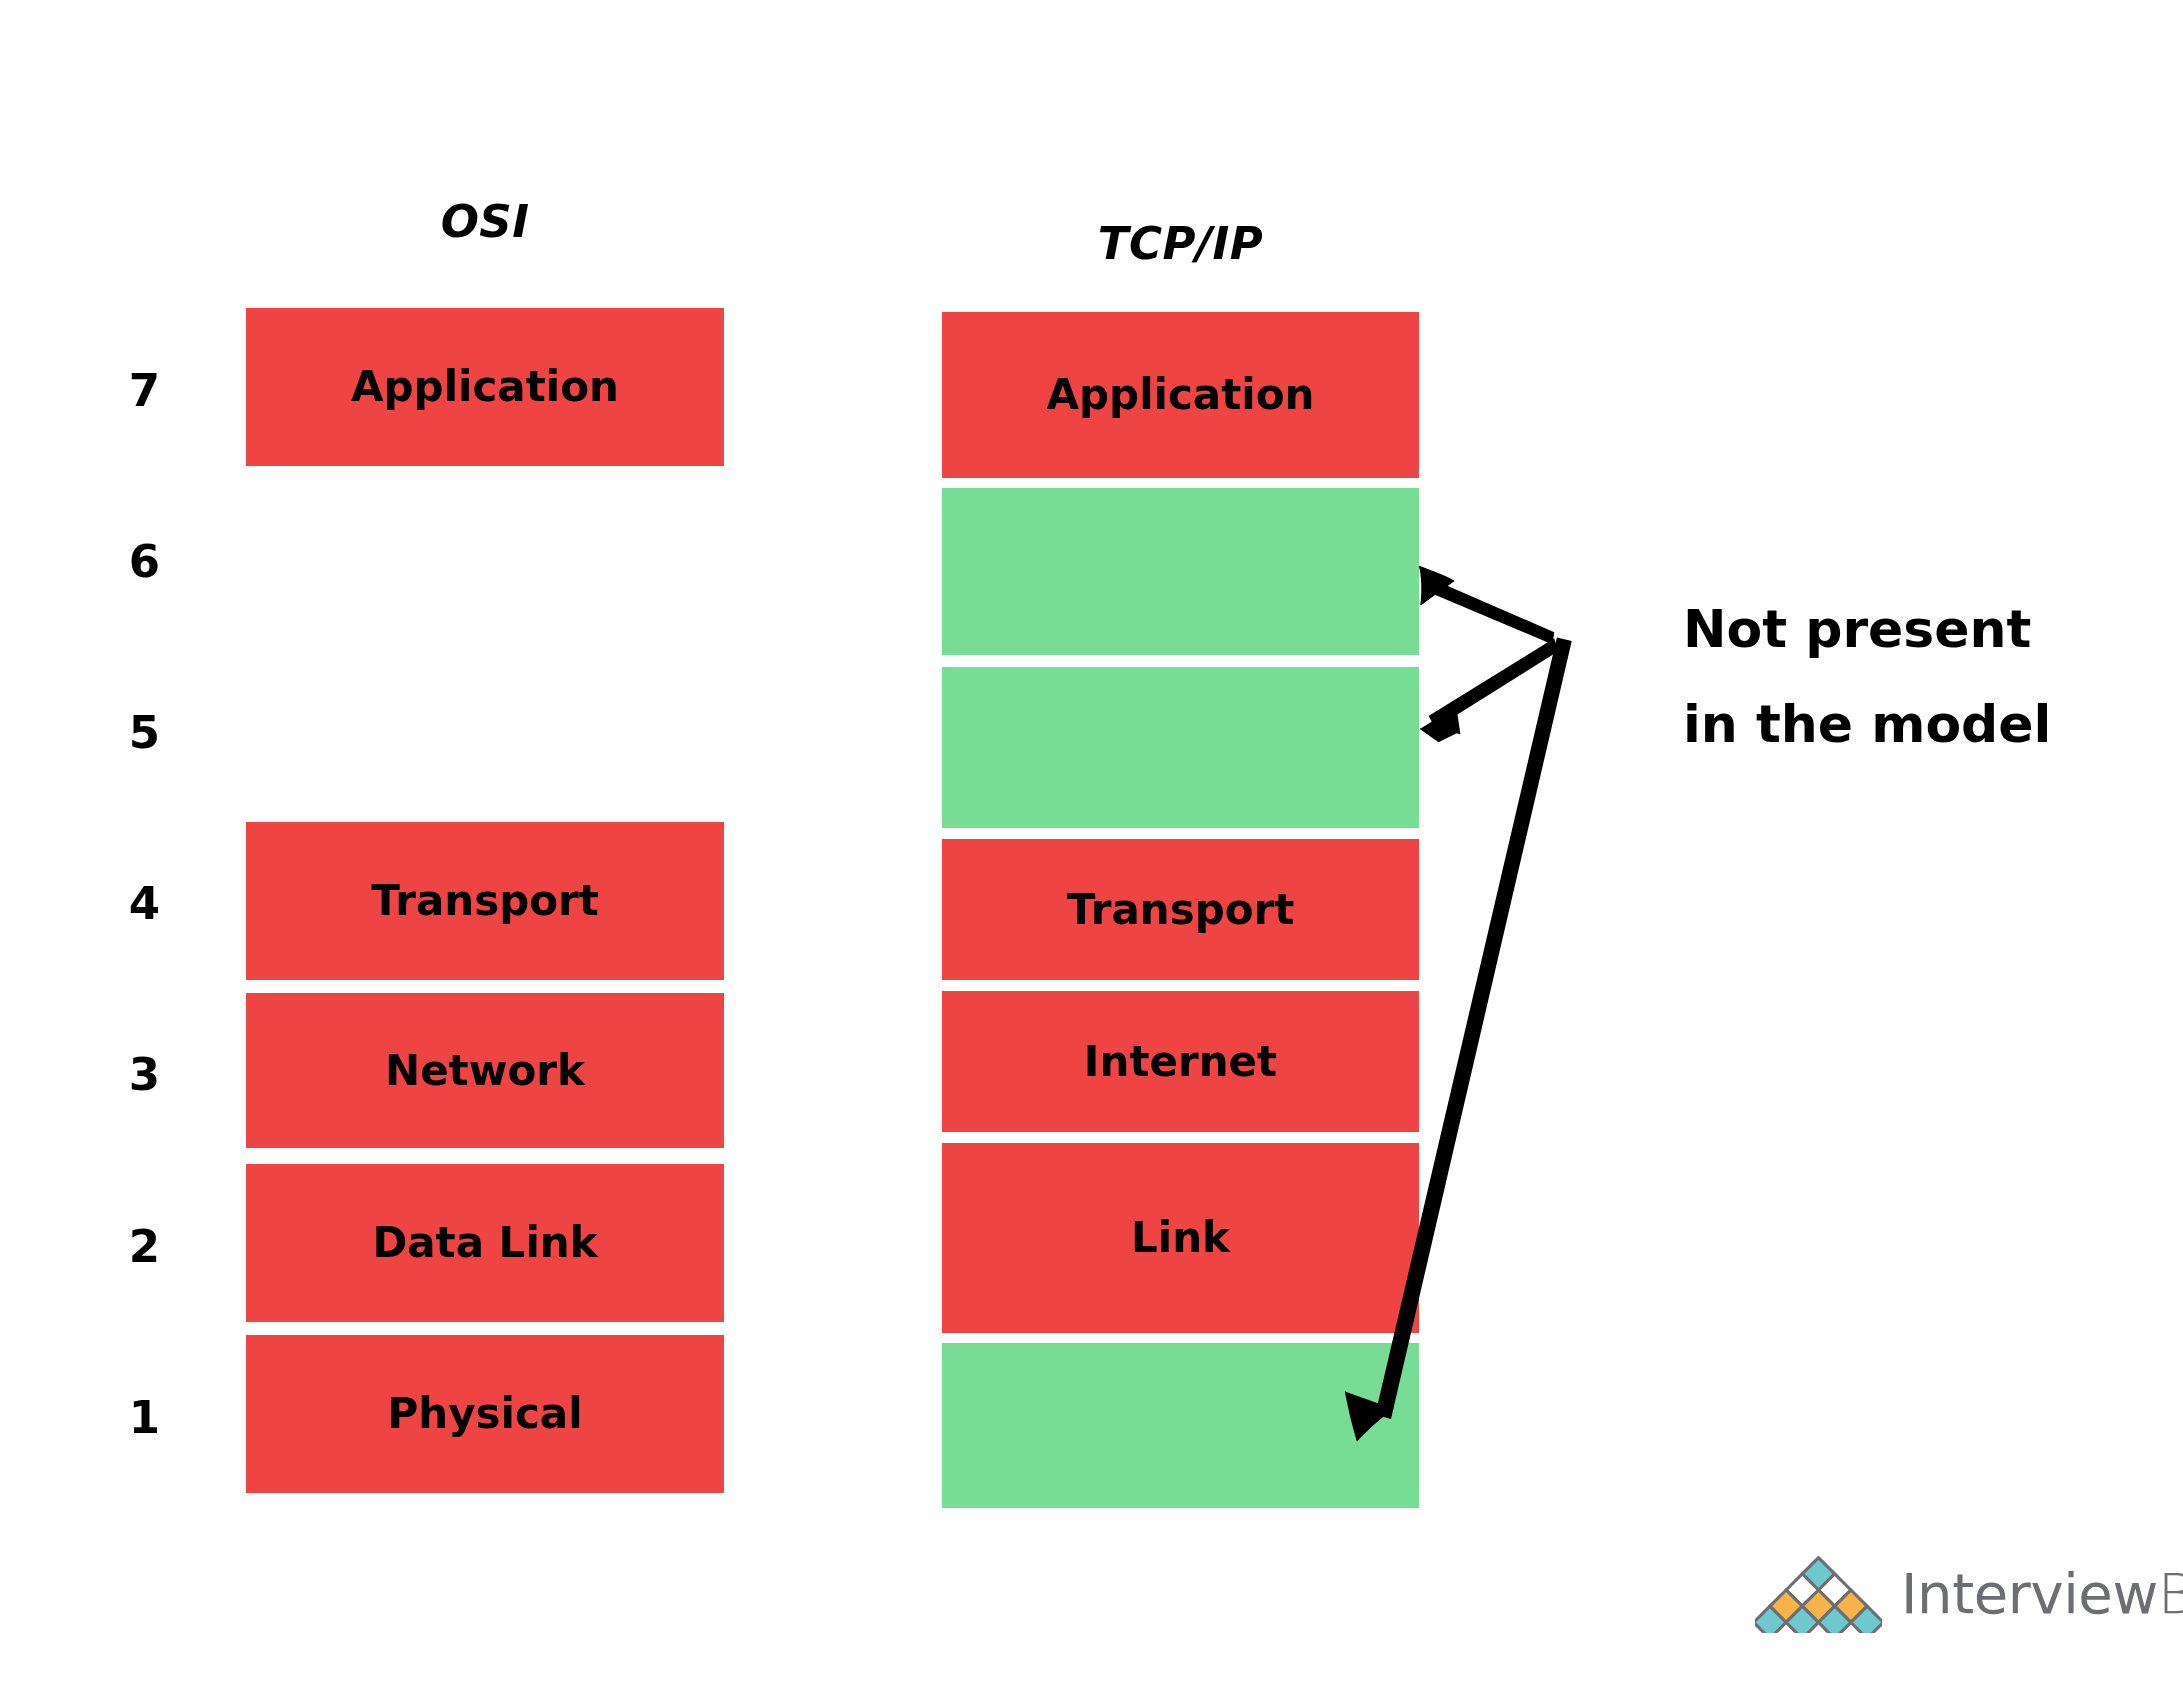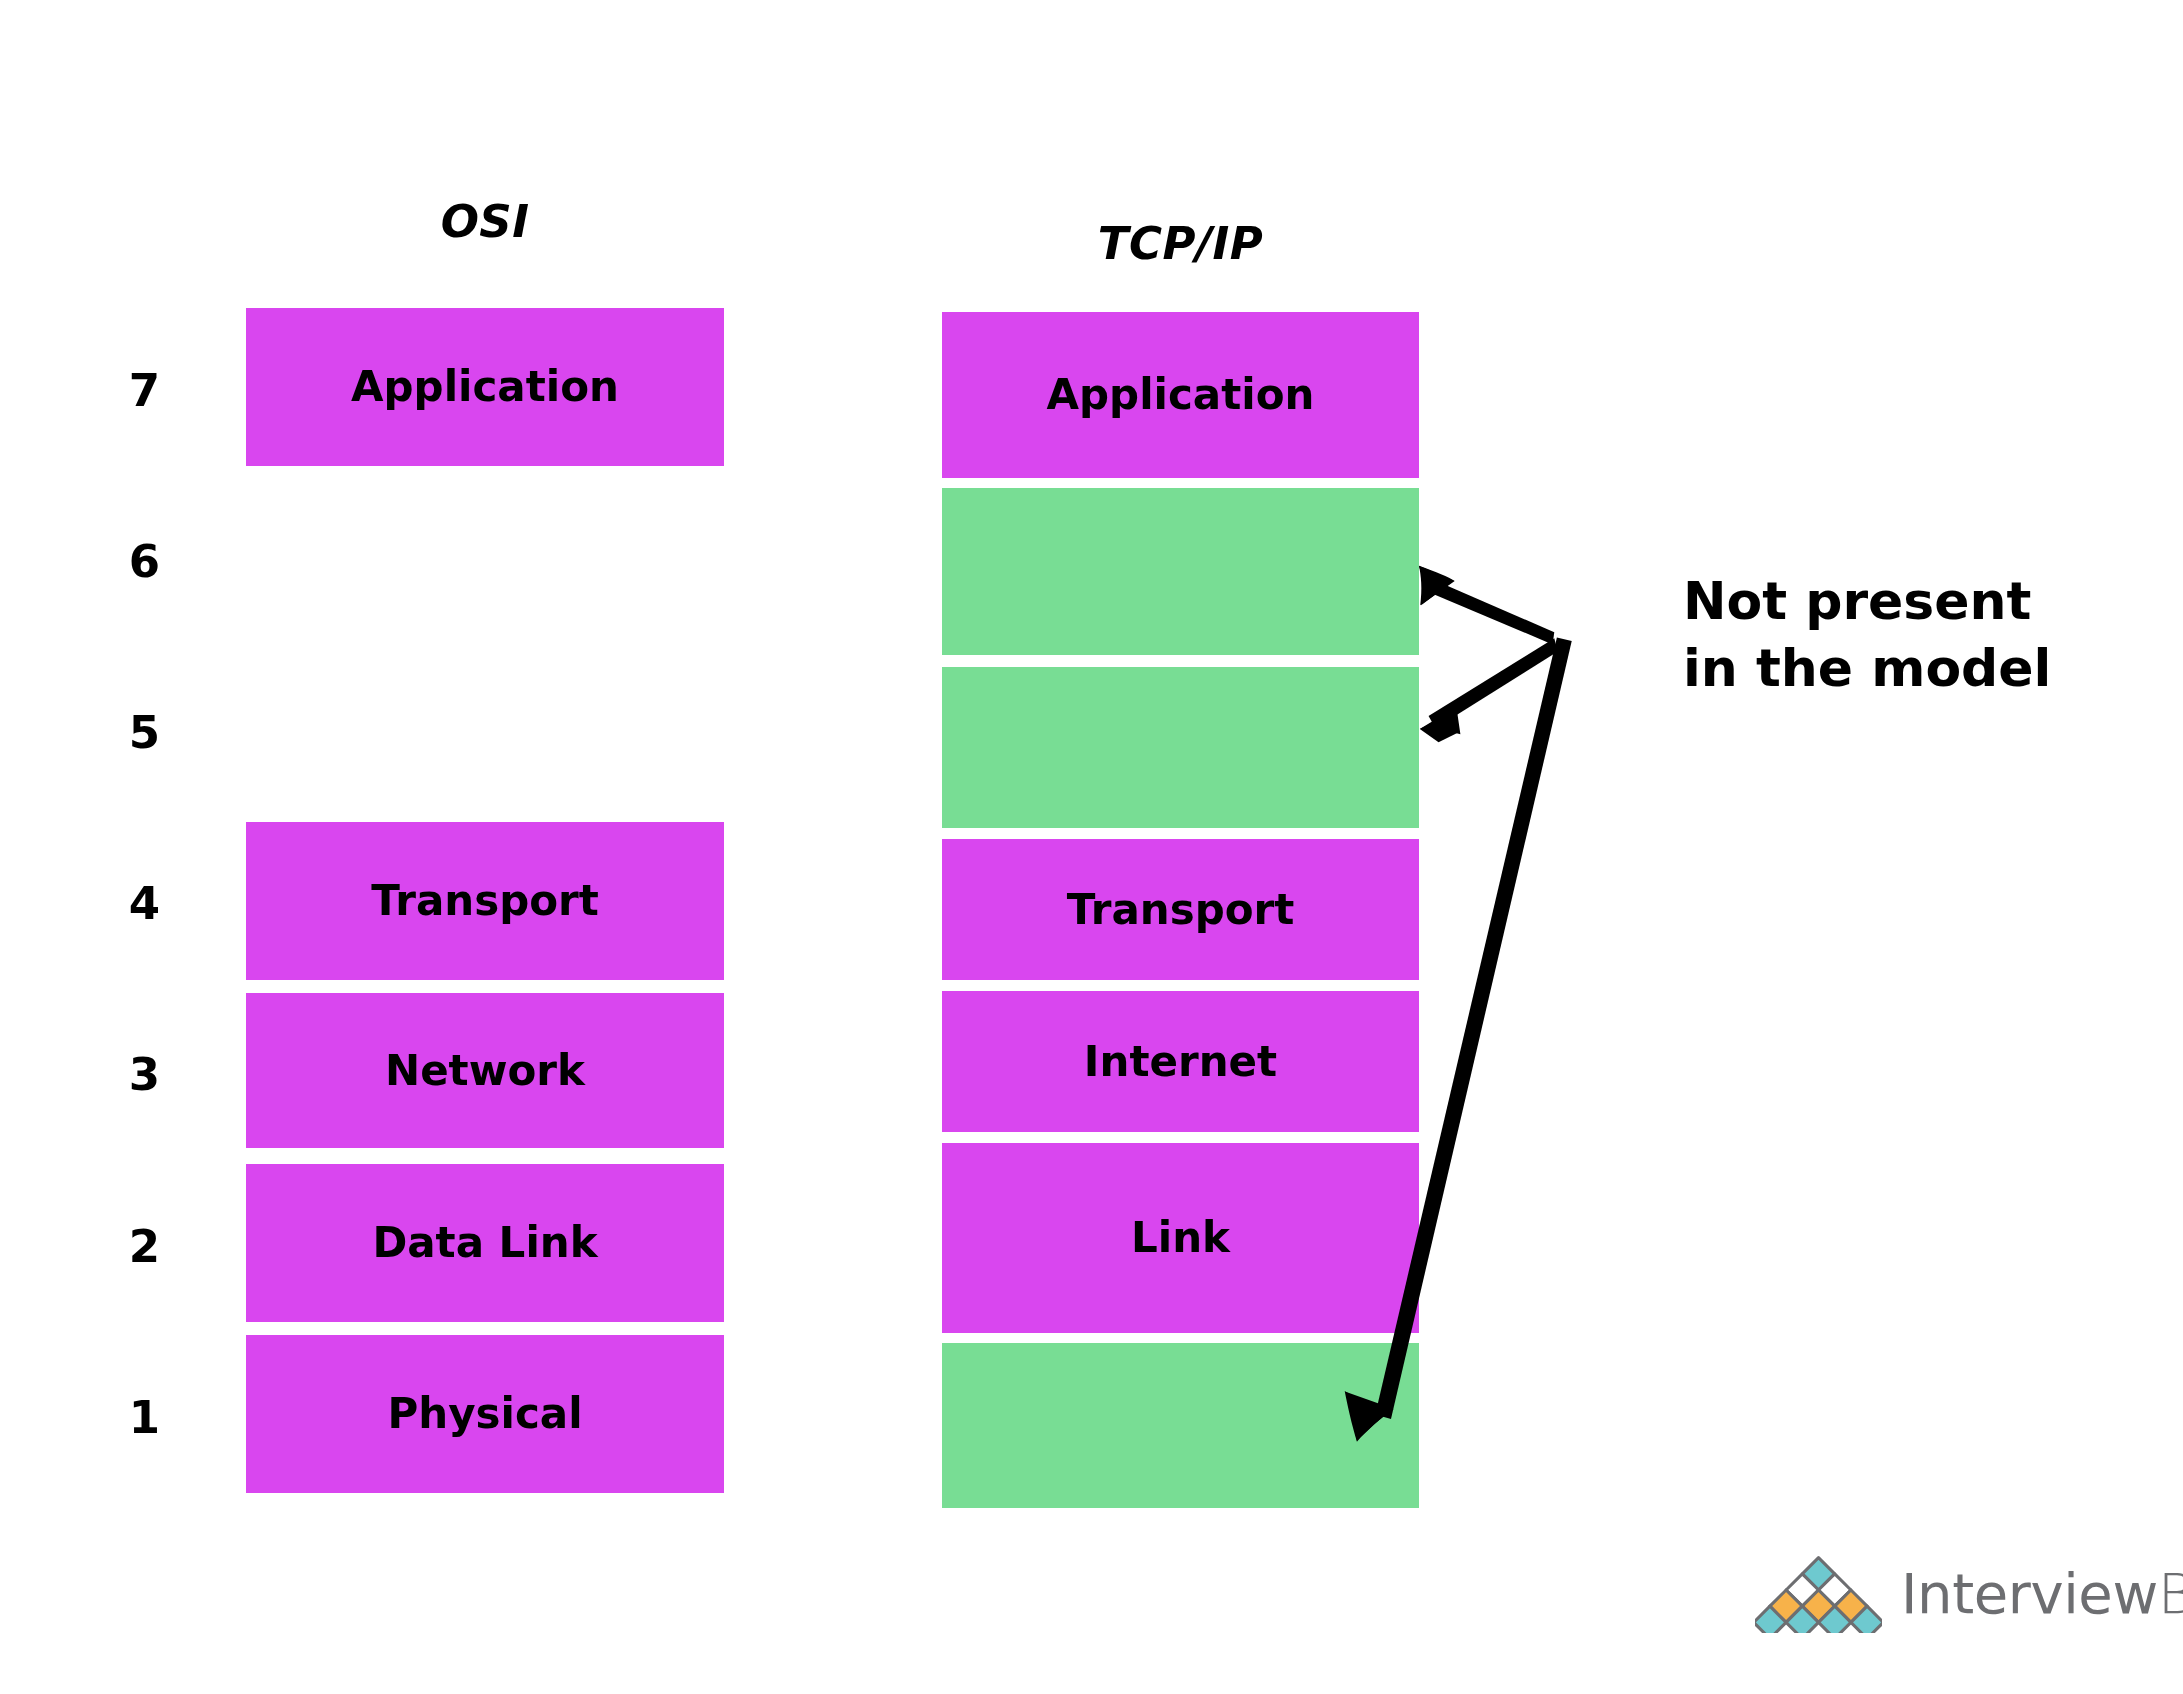--- a/index.html
+++ b/index.html
@@ -49,21 +49,21 @@
     justify-content: center;
     box-sizing: border-box;
   }
   .layer-block .layer-label {
     font-weight: 700;
     font-size: 42px;
     line-height: 1;
     color: #000000;
     white-space: nowrap;
   }
-  .fill-dark  { background: #d946ef; }
+  .fill-dark  { background: #ef4444; }
   .fill-light { background: #78dd94; }
 
   
   .layer-number {
     position: absolute;
     left: 79px;
     width: 131px;
     text-align: center;
     font-weight: 700;
     font-size: 45px;
@@ -75,21 +75,21 @@
   #callout-text {
     position: absolute;
     left: 1683px;
     top: 568px;
     width: 489px;
     font-weight: 700;
     font-size: 52px;
     line-height: 1.28;
     color: #000000;
   }
-  #callout-text span { display: block; white-space: nowrap; }
+  #callout-text span { display: block; white-space: nowrap; margin-top: 28px; }
 
   #arrow-layer {
     position: absolute;
     left: 0;
     top: 0;
     width: 2200px;
     height: 1694px;
     pointer-events: none;
   }
 

